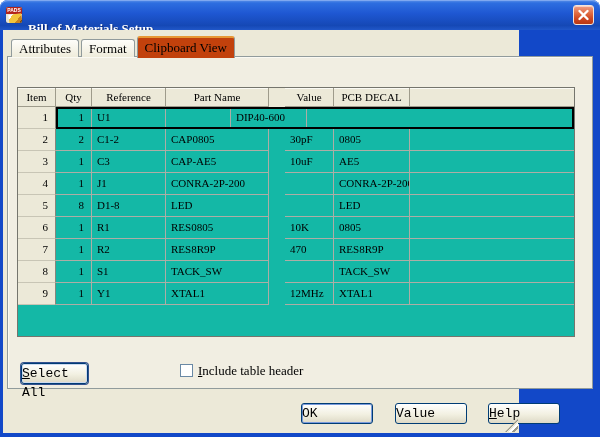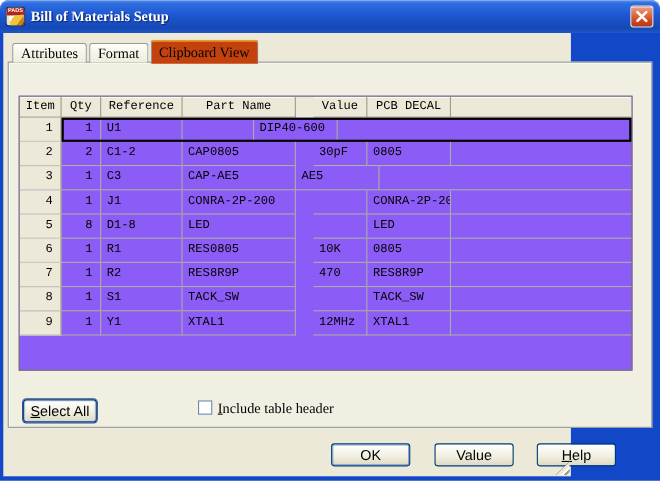--- a/index.html
+++ b/index.html
@@ -12,60 +12,60 @@
             background:linear-gradient(180deg,#5E93E8 0%,#2E6EE0 10%,#1E57D2 45%,#1548B5 85%,#2057C8 100%);
             box-shadow:inset 0 1px 0 #7FA8F0;}
   .app-icon{position:absolute;left:6px;top:7px;width:16px;height:16px;border-radius:2px;
             background:#E9E4D4;overflow:hidden;box-shadow:0 0 1px #123;}
   .app-icon-band{position:absolute;left:0;top:0;width:16px;height:7px;background:#B3241C;color:#fff;
                  font-family:"Liberation Sans",sans-serif;font-size:5px;font-weight:bold;line-height:7px;
                  text-align:center;letter-spacing:0;}
   .app-icon-pencil{position:absolute;left:3px;top:7px;width:13px;height:11px;
                    background:linear-gradient(135deg,#FFF 0 20%,#F2C43C 20% 60%,#C8821E 60% 80%,#7A4A10 80%);
                    transform:rotate(-8deg);}
-  .title-text{position:absolute;left:28px;top:0;height:30px;line-height:29px;color:#fff;
+  .title-text{position:absolute;left:28px;top:14px;height:30px;line-height:29px;color:#fff;
               font-size:13px;font-weight:bold;text-shadow:1px 1px 1px rgba(0,0,30,.55);white-space:nowrap;}
   .close-btn{position:absolute;right:6px;top:5px;width:21px;height:20px;border-radius:3px;
              border:1px solid #F4E4DA;
              background:linear-gradient(180deg,#F0A088 0%,#E06B42 40%,#CE4722 70%,#B83812 100%);
              box-shadow:inset 0 1px 0 rgba(255,255,255,.5);cursor:pointer;}
   .close-btn svg{position:absolute;left:3px;top:3px;}
   
   .client{position:absolute;left:3px;top:30px;width:516px;height:403px;background:#ECE9D8;}
   
   .tabs{position:absolute;left:8px;top:5px;height:22px;display:flex;align-items:flex-end;z-index:5;}
   .tab{height:18px;line-height:17px;padding:0 7px;margin-right:2px;font-size:13px;color:#000;
        background:linear-gradient(#FEFDF9,#EFECDB);border:1px solid #919B9C;border-bottom:none;
        border-radius:3px 3px 0 0;cursor:pointer;white-space:nowrap;}
   .tab.active{height:22px;line-height:19px;background:#c2410c;border-top:2px solid #E79835;
               margin-bottom:-1px;z-index:6;position:relative;}
   
   .panel{position:absolute;left:4px;top:26px;width:586px;height:333px;background:#F1EEE2;
          border:1px solid #919B9C;box-shadow:inset 1px 1px 0 #FAF9F2;}
   
-  .bomtable{position:absolute;left:9px;top:30px;width:558px;height:250px;background:#8b5cf6;
-            border:1px solid #75756D;font-family:Liberation Mono, monospace;font-size:11px;color:#000;}
+  .bomtable{position:absolute;left:9px;top:30px;width:558px;height:250px;background:#14b8a6;
+            border:1px solid #75756D;font-family:Liberation Serif, serif;font-size:11px;color:#000;}
   .thead{display:flex;height:19px;background:#ECE9D8;}
   .hc{border-right:1px solid #9E9B8B;border-bottom:1px solid #9E9B8B;text-align:center;
       line-height:18px;box-shadow:inset 0 1px 0 #FBFAF4;white-space:nowrap;overflow:hidden;}
   .w-item{width:38px;}.w-qty{width:36px;}.w-ref{width:74px;}.w-part{width:103px;}
   .w-val{width:49px;margin-left:16px;}.w-decal{width:76px;}.w-extra{flex:1;border-right:none;}
   .trow{display:flex;height:22px;}
   .ic{width:38px;background:#ECE9D8;border-right:1px solid #87857B;border-bottom:1px solid #C8C5B5;
       text-align:right;padding-right:7px;line-height:21px;}
   .rowdata{flex:1;display:flex;position:relative;}
   .trow.selected .rowdata::after{content:"";position:absolute;inset:0;border:2px solid #000;pointer-events:none;}
   .dc{border-right:1px solid #ADADA5;border-bottom:1px solid #ADADA5;line-height:21px;
       padding-left:5px;white-space:nowrap;overflow:hidden;}
   .dc.num{text-align:right;padding-right:7px;padding-left:0;}
   .dc.extra{flex:1;border-right:none;}
   
   .btn{position:absolute;height:21px;border:1px solid #003C74;border-radius:3px;color:#000;
        background:linear-gradient(180deg,#FFFFFF 0%,#F2F0E1 55%,#DDD9C6 100%);
-       font-family:Liberation Sans, sans-serif;font-size:13px;text-align:center;line-height:19px;cursor:pointer;}
+       font-family:Liberation Mono, monospace;font-size:13px;line-height:19px;cursor:pointer;}
   .btn.focused{box-shadow:0 0 0 1px #33508F,inset 0 0 0 1px #CDD9F0;}
   .btn.default{box-shadow:inset 0 0 0 1px #7A9BDD;}
   .btn.disabled{border-color:#C5C2B1;color:#ACA899;background:#F1EFE2;box-shadow:none;cursor:default;}
   .accel{text-decoration:underline;}
   
   .cb{position:absolute;left:172px;top:307px;width:13px;height:13px;background:#fff;
       border:1px solid #6A89A5;cursor:pointer;}
   .cb-label{position:absolute;left:190px;top:304px;font-size:13px;line-height:19px;cursor:pointer;white-space:nowrap;}
   
   .grip{position:absolute;right:1px;bottom:1px;width:13px;height:13px;cursor:nwse-resize;
@@ -133,20 +133,21 @@
             <div class="dc extra"></div>
           </div>
         </div>
 
         <div class="trow">
           <div class="ic">3</div>
           <div class="rowdata">
             <div class="dc num w-qty">1</div>
             <div class="dc w-ref">C3</div>
             <div class="dc w-part">CAP-AE5</div>
+            <div class="dc w-val">10uF</div>
             <div class="dc w-decal">AE5</div>
             <div class="dc extra"></div>
           </div>
         </div>
 
         <div class="trow">
           <div class="ic">4</div>
           <div class="rowdata">
             <div class="dc num w-qty">1</div>
             <div class="dc w-ref">J1</div>

